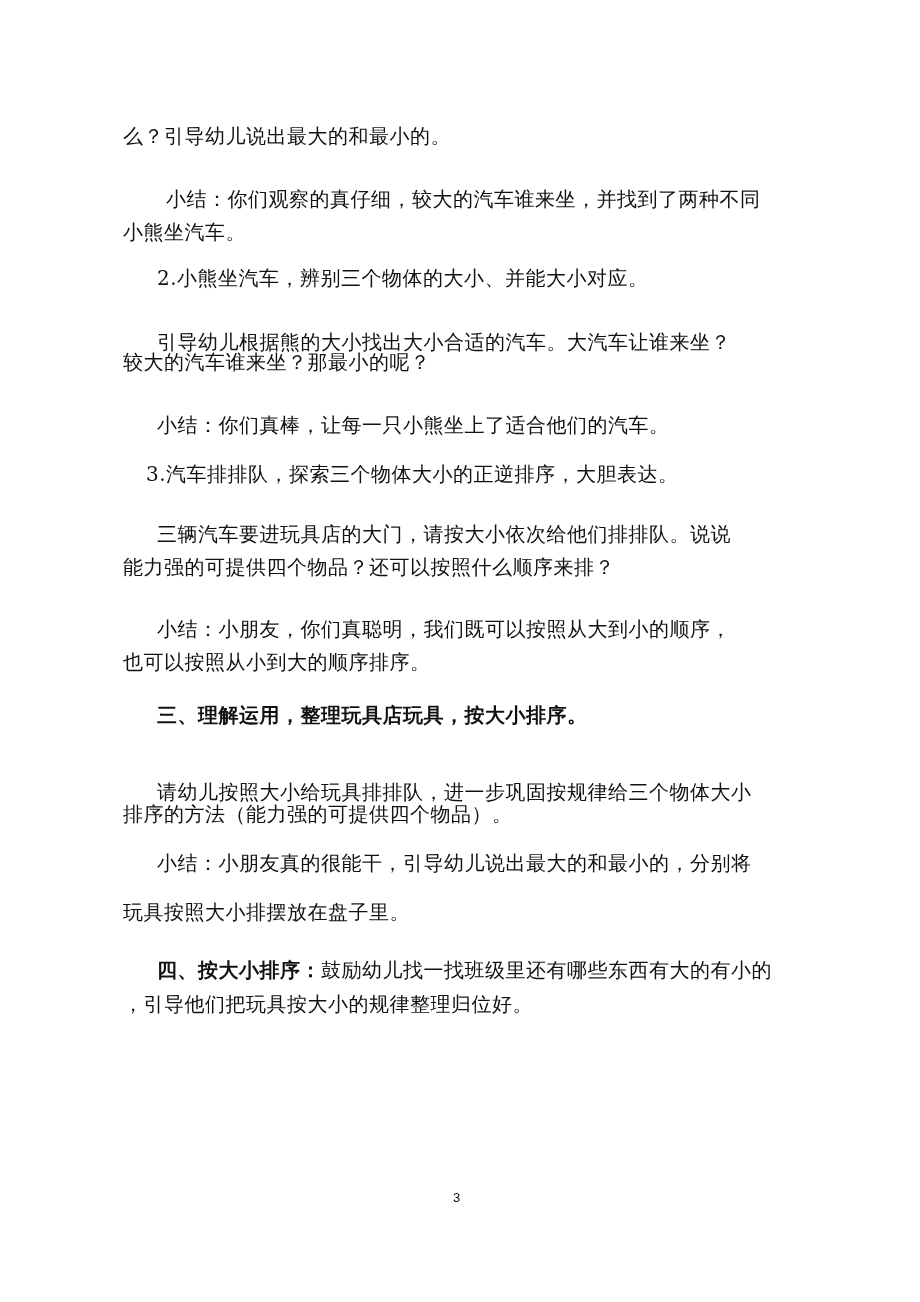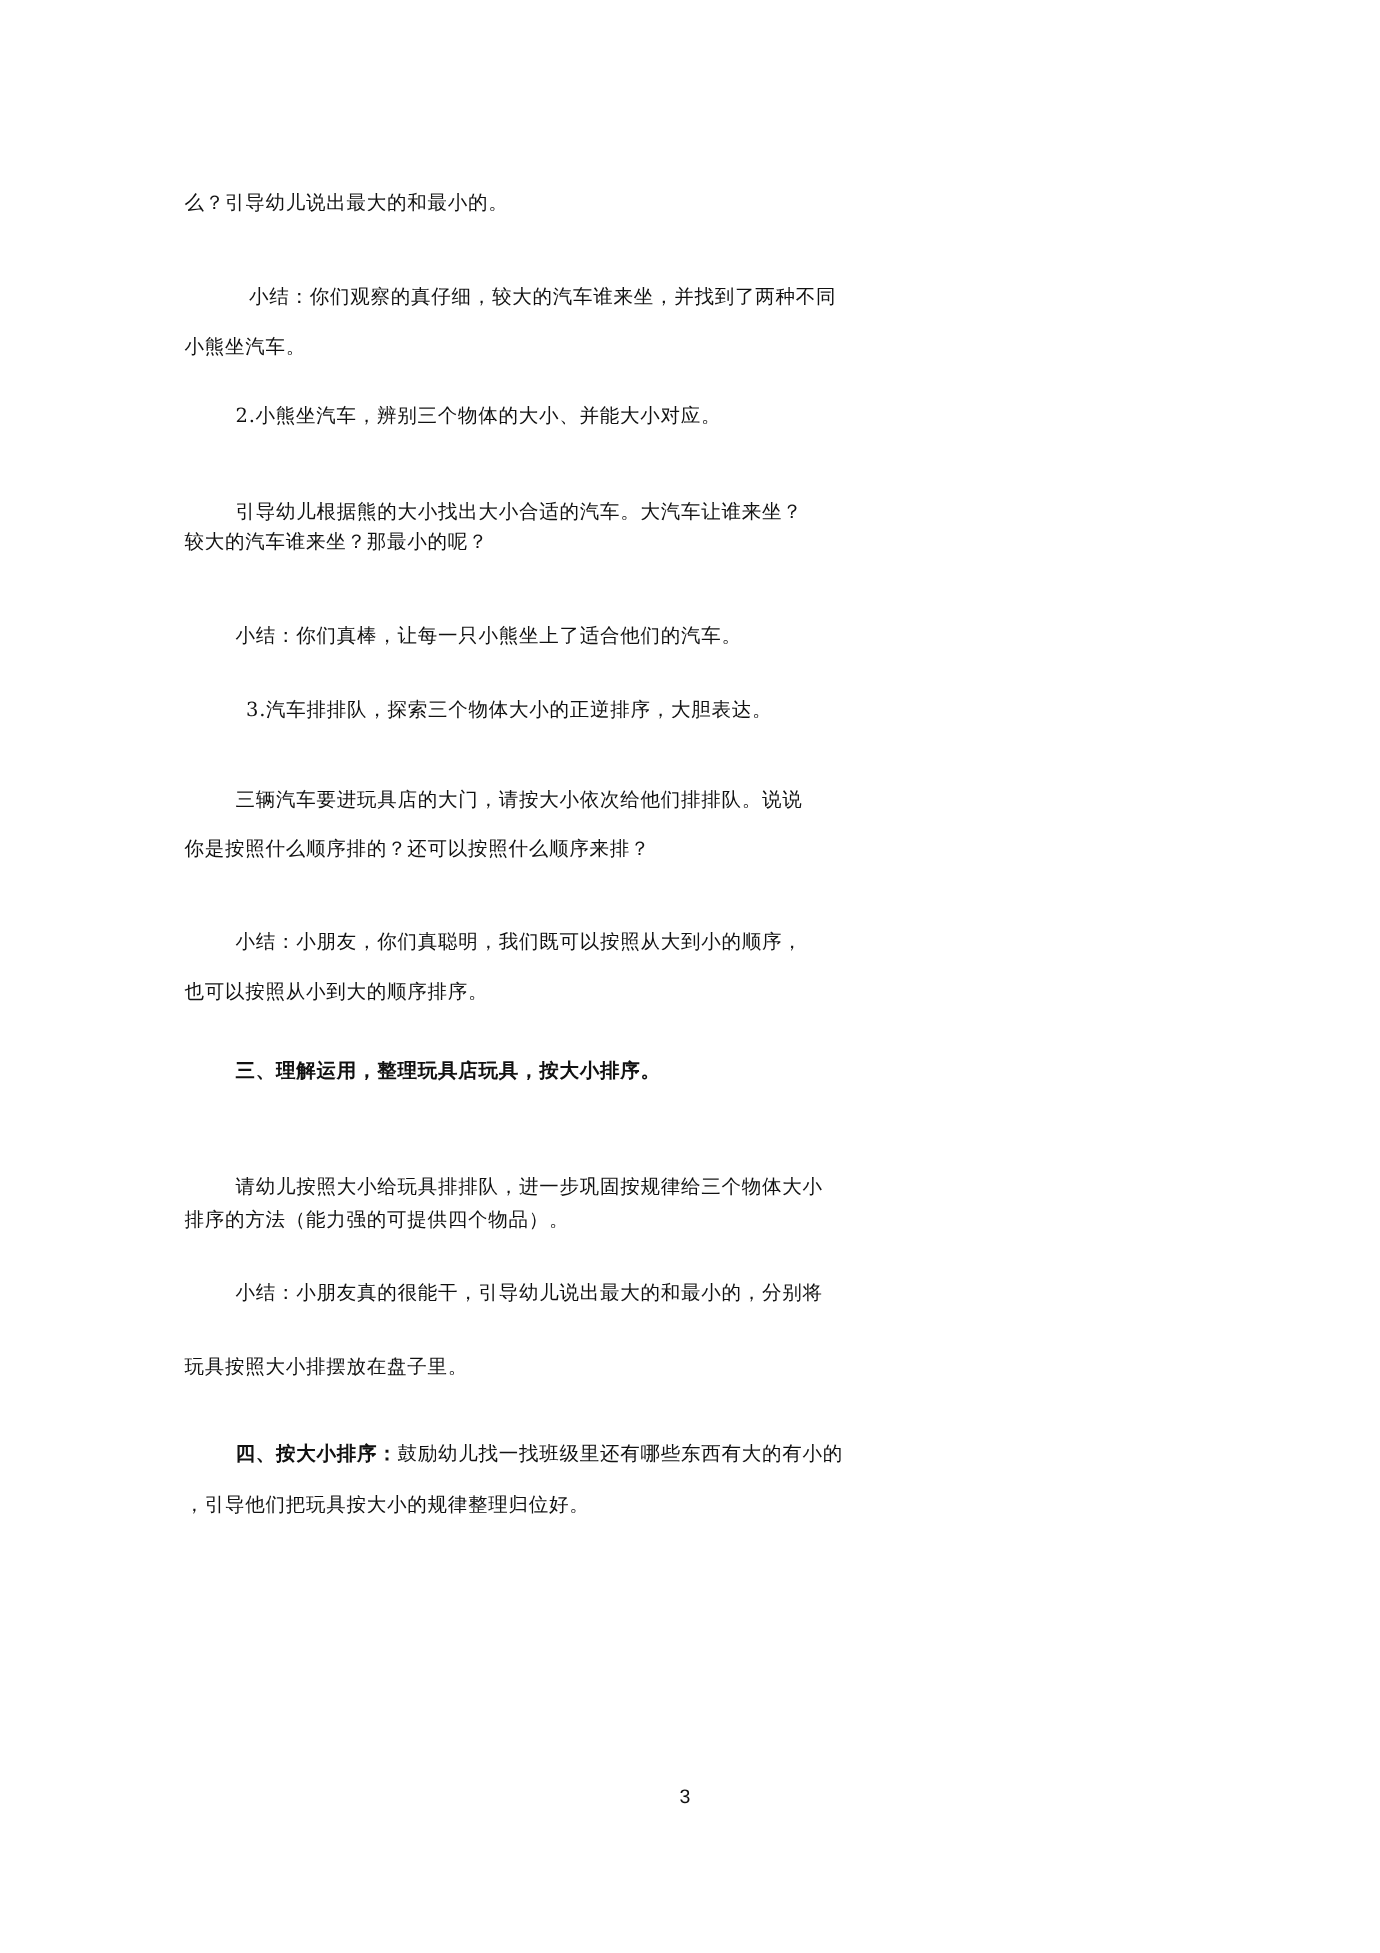--- a/index.html
+++ b/index.html
@@ -1,36 +1,36 @@
 <!DOCTYPE html>
 <html><head>
   <meta charset="utf-8">
   <style>
     html, body { margin: 0; padding: 0; background: #ffffff; }
     body { width: 920px; height: 1302px; position: relative; overflow: hidden;
       font-family: "DejaVu Serif", "Liberation Serif", serif; color: #111; }
-    .line { position: absolute; font-size: 13px; white-space: nowrap; letter-spacing: 0.5px; line-height: 24px; }
+    .line { position: absolute; font-size: 20px; white-space: nowrap; letter-spacing: 0.5px; line-height: 24px; }
     .bold { font-weight: bold; font-family: "DejaVu Sans", "Liberation Sans", sans-serif; text-align: right; }
     .pagenum { position: absolute; left: 453px; top: 1190px; font-size: 13px;
       font-family: "Liberation Sans", sans-serif; }
   </style>
 </head>
 <body>
 
 <div>
   <div class="line" style="left:123px;top:124px">么？引导幼儿说出最大的和最小的。</div>
   <div class="line" style="left:166px;top:187px">小结：你们观察的真仔细，较大的汽车谁来坐，并找到了两种不同</div>
   <div class="line" style="left:123px;top:220px">小熊坐汽车。</div>
   <div class="line" style="left:157px;top:266px">2.小熊坐汽车，辨别三个物体的大小、并能大小对应。</div>
   <div class="line" style="left:157px;top:330px">引导幼儿根据熊的大小找出大小合适的汽车。大汽车让谁来坐？</div>
   <div class="line" style="left:123px;top:350px">较大的汽车谁来坐？那最小的呢？</div>
   <div class="line" style="left:157px;top:413px">小结：你们真棒，让每一只小熊坐上了适合他们的汽车。</div>
-  <div class="line" style="left:164px;top:462px">3.汽车排排队，探索三个物体大小的正逆排序，大胆表达。</div>
+  <div class="line" style="left:146px;top:462px">3.汽车排排队，探索三个物体大小的正逆排序，大胆表达。</div>
   <div class="line" style="left:157px;top:522px">三辆汽车要进玩具店的大门，请按大小依次给他们排排队。说说</div>
-  <div class="line" style="left:123px;top:555px">你是按照什么顺序排的？还可以按照什么顺序来排？</div>
+  <div class="line" style="left:123px;top:555px">能力强的可提供四个物品？还可以按照什么顺序来排？</div>
   <div class="line" style="left:157px;top:617px">小结：小朋友，你们真聪明，我们既可以按照从大到小的顺序，</div>
   <div class="line" style="left:123px;top:650px">也可以按照从小到大的顺序排序。</div>
   <div class="line bold" style="left:157px;top:703px">三、理解运用，整理玩具店玩具，按大小排序。</div>
   <div class="line" style="left:157px;top:780px">请幼儿按照大小给玩具排排队，进一步巩固按规律给三个物体大小</div>
   <div class="line" style="left:123px;top:802px">排序的方法（能力强的可提供四个物品）。</div>
   <div class="line" style="left:157px;top:851px">小结：小朋友真的很能干，引导幼儿说出最大的和最小的，分别将</div>
   <div class="line" style="left:123px;top:900px">玩具按照大小排摆放在盘子里。</div>
   <div class="line" style="left:157px;top:958px">
     <span class="bold">四、按大小排序：</span><span>鼓励幼儿找一找班级里还有哪些东西有大的有小的</span>
   </div>

